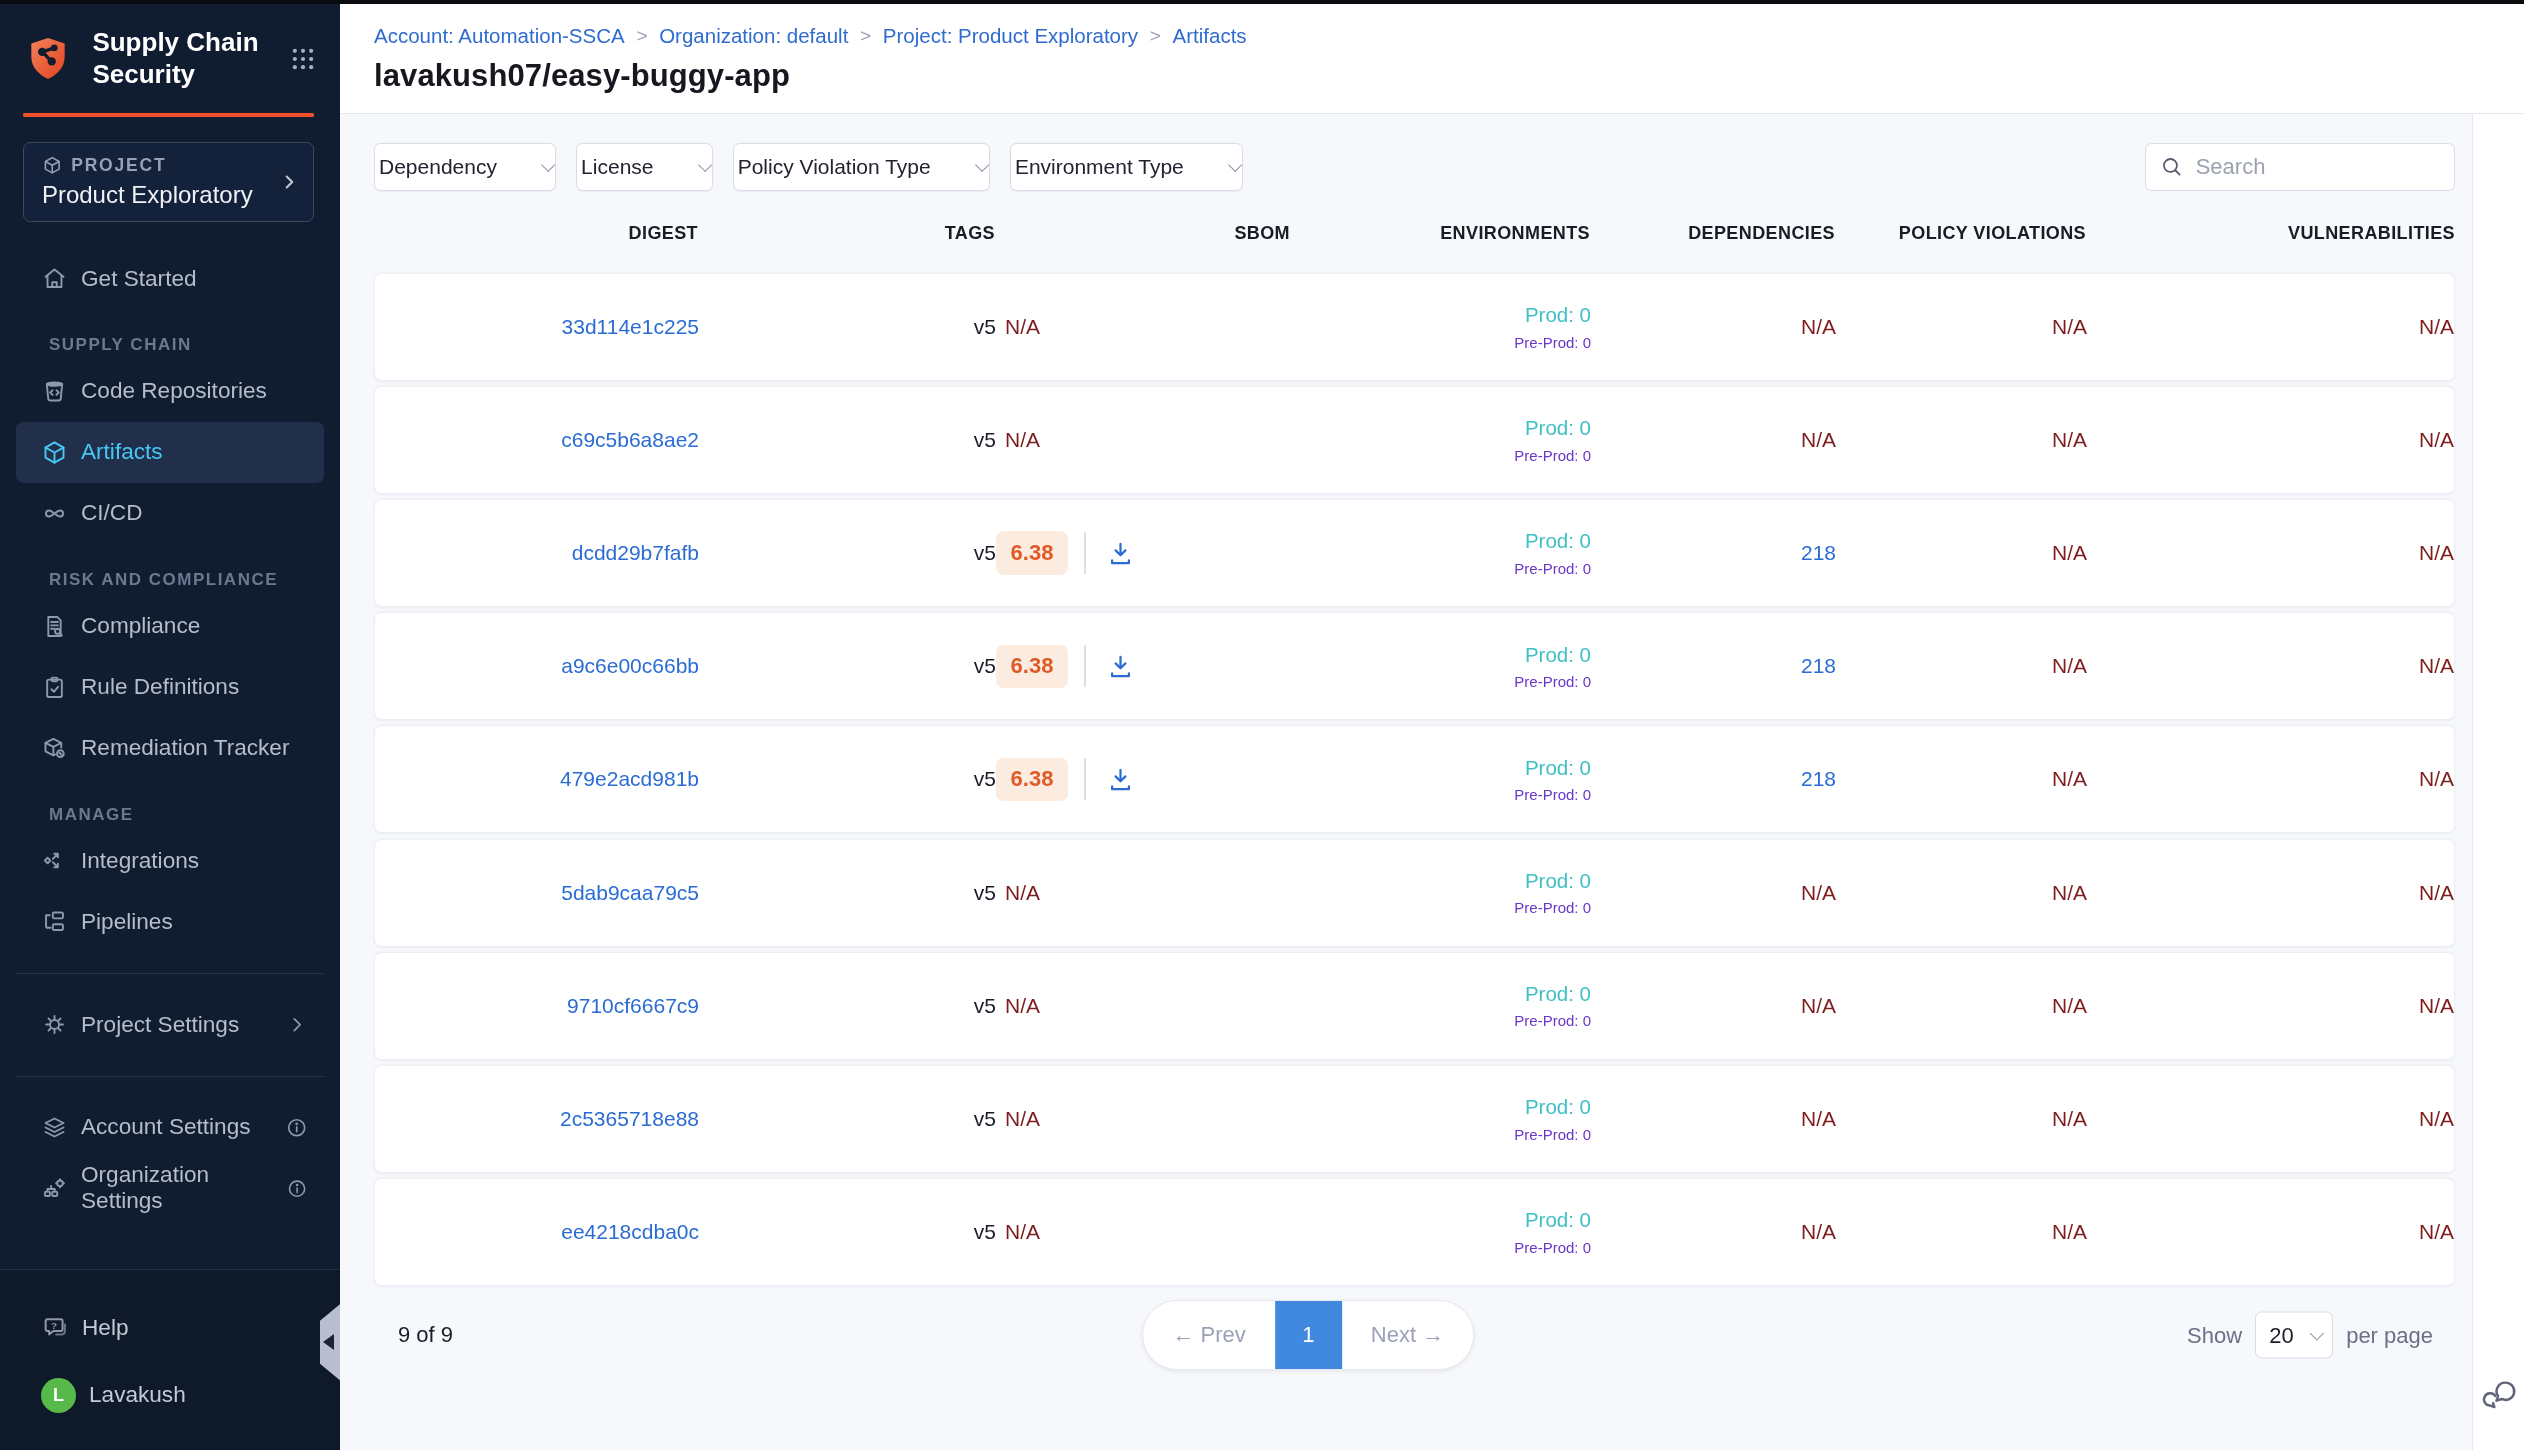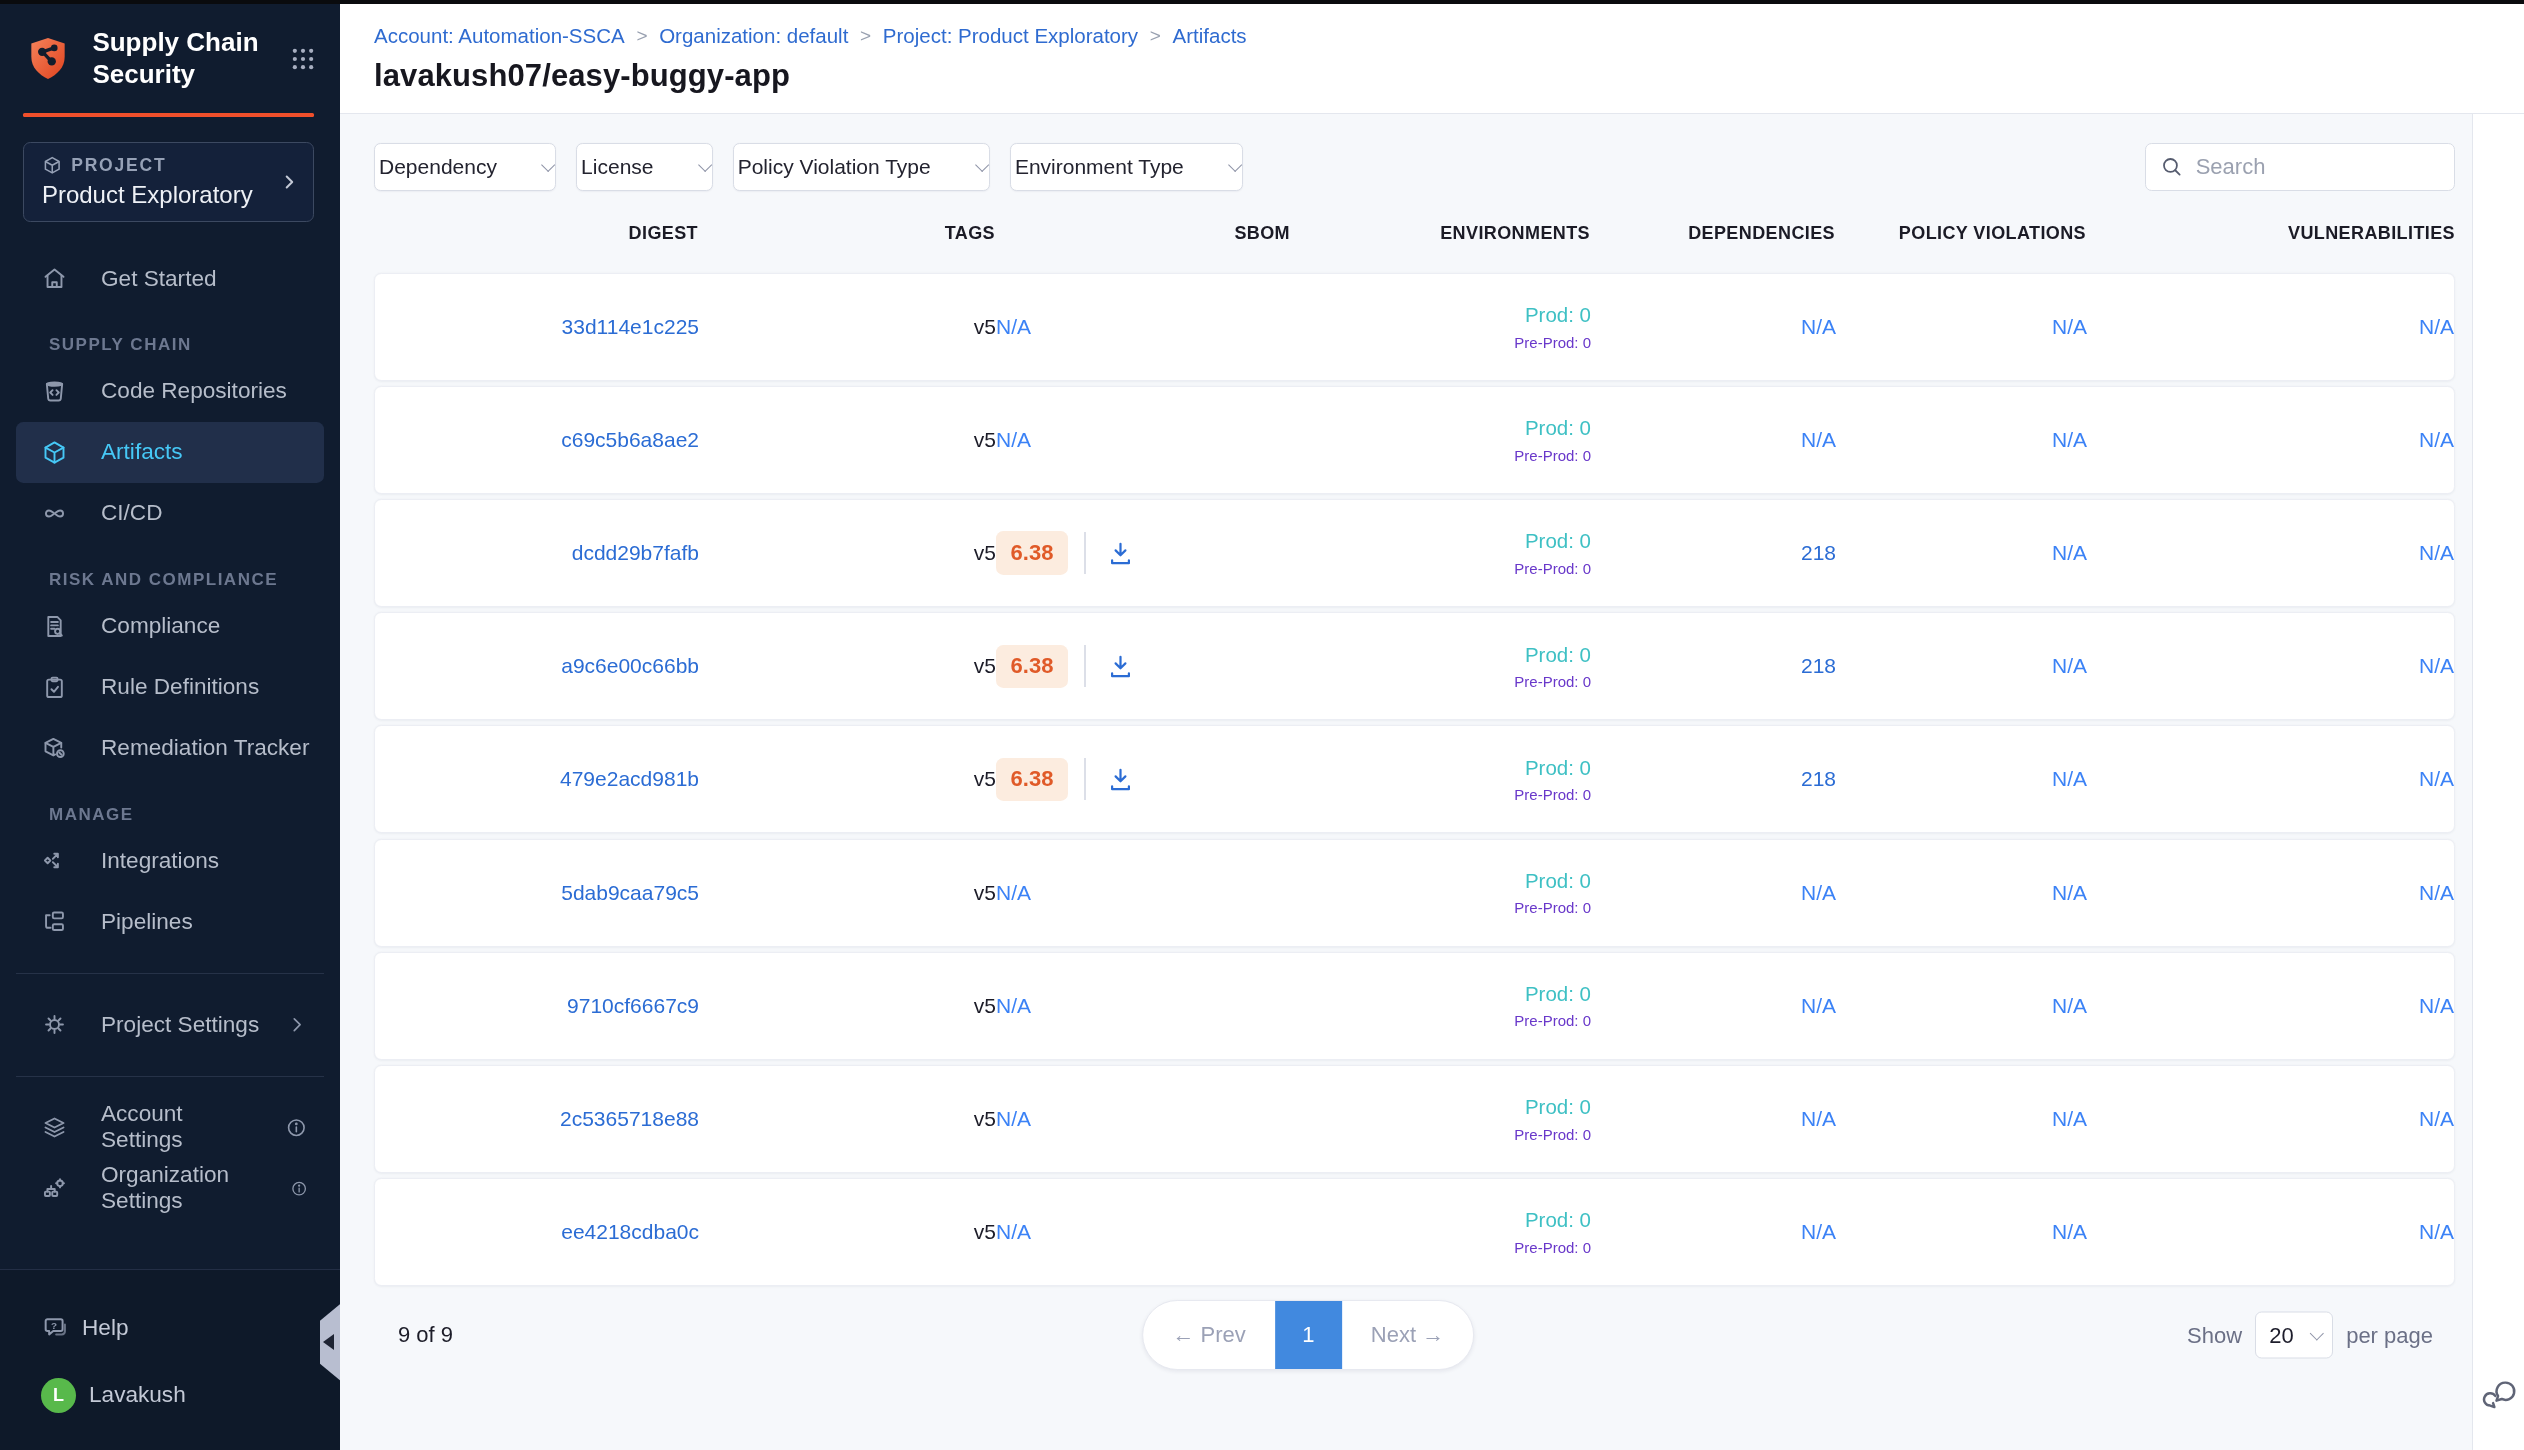--- a/index.html
+++ b/index.html
@@ -17,21 +17,21 @@
   .orange-bar { height:4.4px; background:#f04f2b; margin:22px 26px 0 23.4px; border-radius:1.5px; }
 
   .project-card { margin:25px 26px 0 23.4px; background:#14213a; border:1.5px solid #3c4961; border-radius:7.3px; padding:11.7px 17.5px; position:relative; cursor:pointer; }
   .project-eyebrow { display:flex; align-items:center; gap:8.8px; color:#96a1b6; font-size:17.5px; font-weight:bold; letter-spacing:1.8px; }
   .project-eyebrow .ic { width:20.5px; height:20.5px; }
   .project-name { color:#eef1f6; font-size:24px; margin-top:5.8px; }
   .project-chev { position:absolute; right:13px; top:50%; transform:translateY(-50%); width:22px; height:22px; color:#c3c9d6; }
 
   nav.side-nav { margin-top:26px; flex:1; }
   .sec-heading { font-size:17px; letter-spacing:1.5px; color:#6d7890; margin:26px 0 5.8px 49px; font-weight:bold; }
-  .nav-item { display:flex; align-items:center; height:61px; margin:0 16px; padding-left:25px; border-radius:7.3px; cursor:pointer; color:#b6bdca; font-size:22.6px; position:relative;gap:20px; }
+  .nav-item { display:flex; align-items:center; height:61px; margin:0 16px; padding-left:25px; border-radius:7.3px; cursor:pointer; color:#b6bdca; font-size:22.6px; position:relative; }
   .nav-item .ic { width:27px; height:27px; color:#8e98ac; margin-right:13px; flex:none; }
   .nav-item.active { background:#212f4a; color:#46c8f6; }
   .nav-item.active .ic { color:#46c8f6; }
   .nav-item .trail { margin-left:auto; margin-right:16px; width:23.4px; height:23.4px; color:#8e98ac; }
   .side-divider { height:0.7px; background:#263248; margin:20.5px 16px; }
 
   .side-bottom { border-top:0.7px solid #232e45; background:#0e1929; padding:25px 0 22px 0; }
   .bottom-item { display:flex; align-items:center; height:67px; margin:0 16px; padding-left:25px; font-size:22.6px; color:#c3c9d6; cursor:pointer; }
   .bottom-item .ic { width:28px; height:28px; color:#8e98ac; margin-right:13px; }
   .avatar { width:35px; height:35px; border-radius:50%; background:#58b94b; color:#fff; font-size:18px; font-weight:bold; display:flex; align-items:center; justify-content:center; margin-right:13px; flex:none; }
@@ -62,21 +62,21 @@
   .searchbox input { border:none; outline:none; background:transparent; font-size:22px; color:#23232f; margin-left:11.7px; width:234px; font-family:inherit; }
   .searchbox input::placeholder { color:#9ba1b0; }
 
   .tgrid { display:grid; grid-template-columns:302px 297px 295px 300px 245px 251px auto; align-items:center;text-align:right; }
   .thead { width:2081px; margin-top:31px; padding-left:22px; height:23.4px; }
   .thead span { font-size:18px; font-weight:bold; color:#1b1b26; letter-spacing:0.4px; }
   .rows { margin-top:28px; width:2081px; }
   .row-card { background:#fff; border:0.7px solid #eceef4; border-radius:7.3px; height:108px; margin-bottom:5.1px; padding-left:22px; box-shadow:0 0.7px 2.2px rgba(20,30,60,.05); cursor:pointer; }
   .digest { color:#2b6cd4; font-size:21px; text-decoration:none; cursor:pointer; }
   .tagv { color:#1c1c28; font-size:21px; }
-  .na { color:#3b82f6; font-size:21px; }
+  .na { color:#7f1d1d; font-size:21px;margin-left:9px; }
   .sbom-cell { display:flex; align-items:center; }
   .sbom-badge { background:#fcecdf; color:#e05a28; font-weight:bold; font-size:22px; padding:8.8px 14.6px; border-radius:7.3px; }
   .vline { width:1.5px; height:42px; background:#dcdfe8; margin:0 19px 0 16px; }
   .dl-btn { width:31px; height:31px; color:#2b6cd4; cursor:pointer; }
   .env-line1 { color:#3ec0c4; font-size:20.5px; display:block; }
   .env-line2 { color:#6938ca; font-size:15px; display:block; margin-top:6.6px; }
   .dep-link { color:#2b6cd4; font-size:21px; text-decoration:none; cursor:pointer; }
 
   .pagination { position:relative; width:2081px; height:73px; margin-top:13px; }
   .pg-summary { position:absolute; left:24px; top:50%; transform:translateY(-50%); font-size:22px; color:#1c1c28; }

